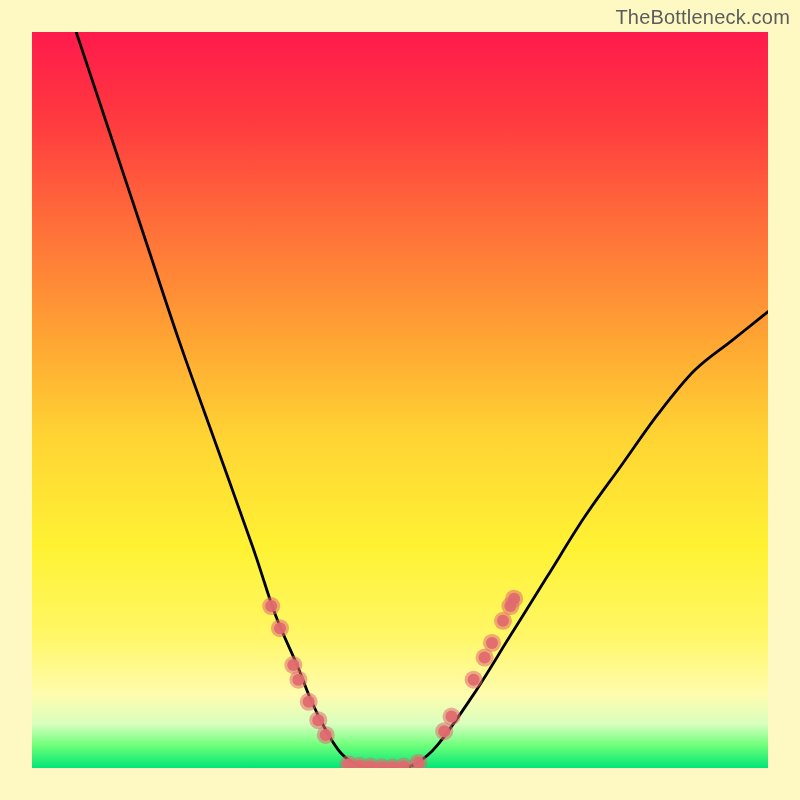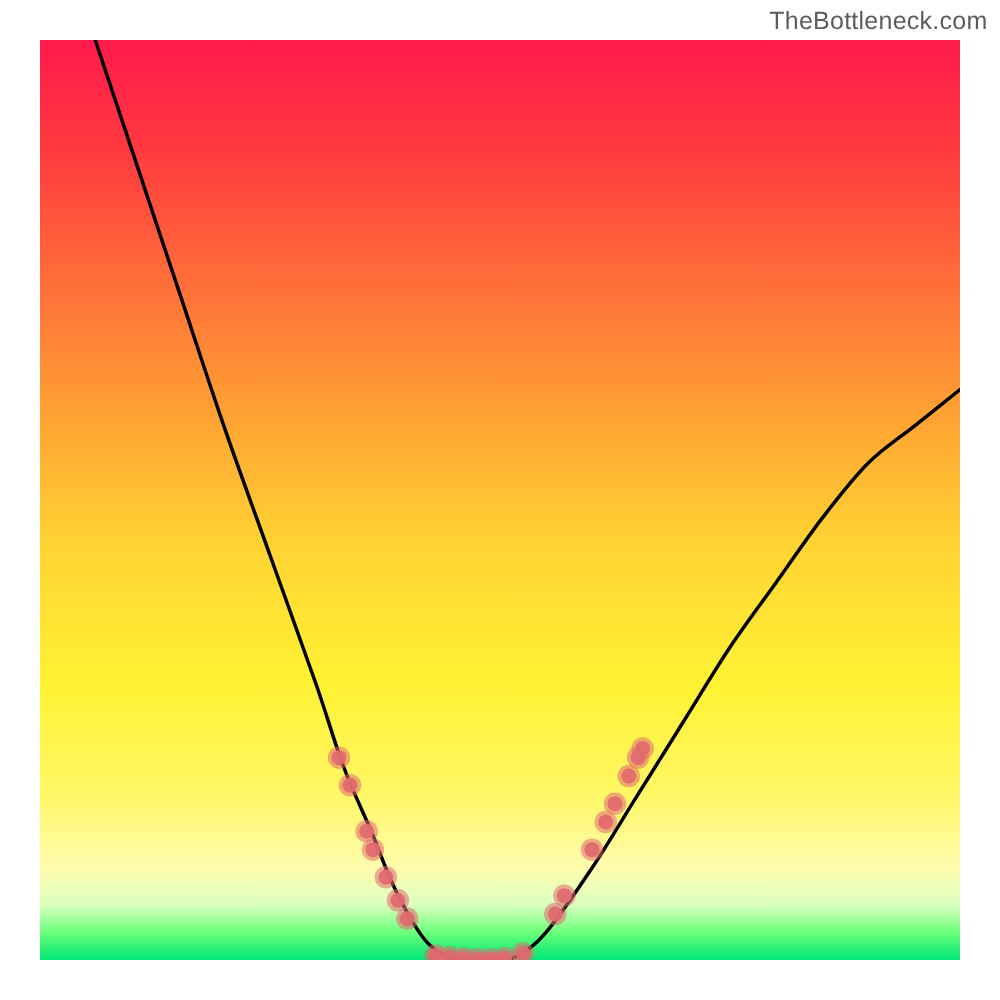--- a/index.html
+++ b/index.html
@@ -8,21 +8,21 @@
     width: 800px;
     height: 800px;
     overflow: hidden;
     font-family: Arial, Helvetica, sans-serif;
     background: #000;
   }
   .frame {
     position: relative;
     width: 800px;
     height: 800px;
-    background: #ffffff;
+    background: #fef9c3;
   }
   .plot-area {
     position: absolute;
     left: 32px;
     top: 32px;
     width: 736px;
     height: 736px;
     background: linear-gradient(to bottom,
       #ff1a4c 0%,
       #ff3a3f 12%,

